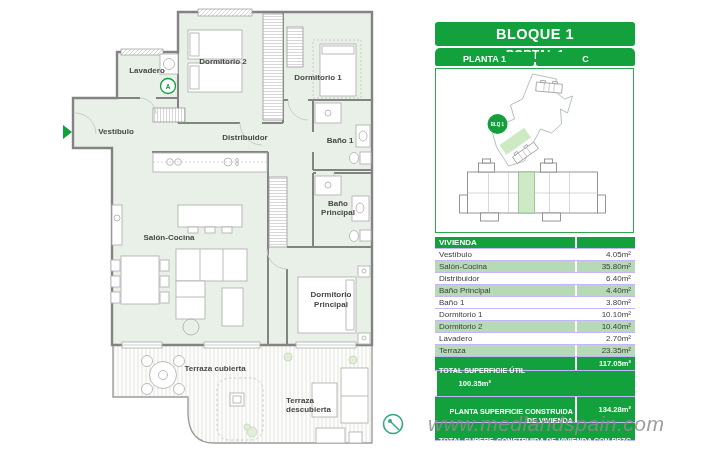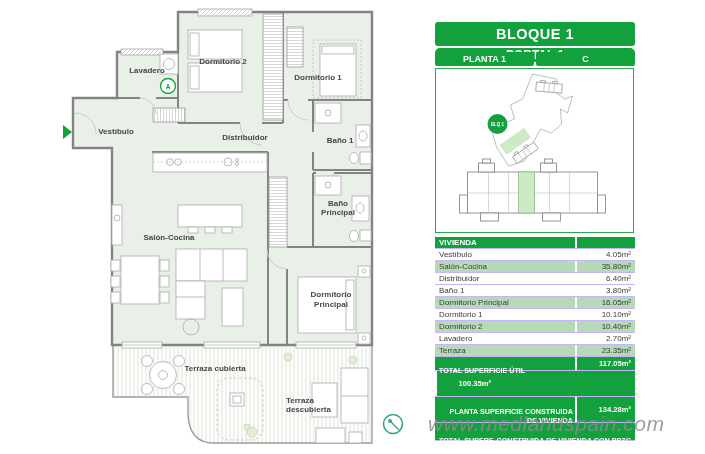--- a/index.html
+++ b/index.html
@@ -296,27 +296,27 @@
         <span class="tv">4.05m²</span>
       </div>
     <div class="trow alt">
         <span class="tl">Salón-Cocina</span>
         <span class="tv">35.80m²</span>
       </div>
     <div class="trow">
         <span class="tl">Distribuidor</span>
         <span class="tv">6.40m²</span>
       </div>
+    <div class="trow alt">
+        <span class="tl">Baño Principal</span>
+        <span class="tv">4.40m²</span>
+      </div>
     <div class="trow">
         <span class="tl">Baño 1</span>
         <span class="tv">3.80m²</span>
-      </div>
-    <div class="trow alt">
-        <span class="tl">Dormitorio Principal</span>
-        <span class="tv">16.05m²</span>
       </div>
     <div class="trow">
         <span class="tl">Dormitorio 1</span>
         <span class="tv">10.10m²</span>
       </div>
     <div class="trow alt">
         <span class="tl">Dormitorio 2</span>
         <span class="tv">10.40m²</span>
       </div>
     <div class="trow">

